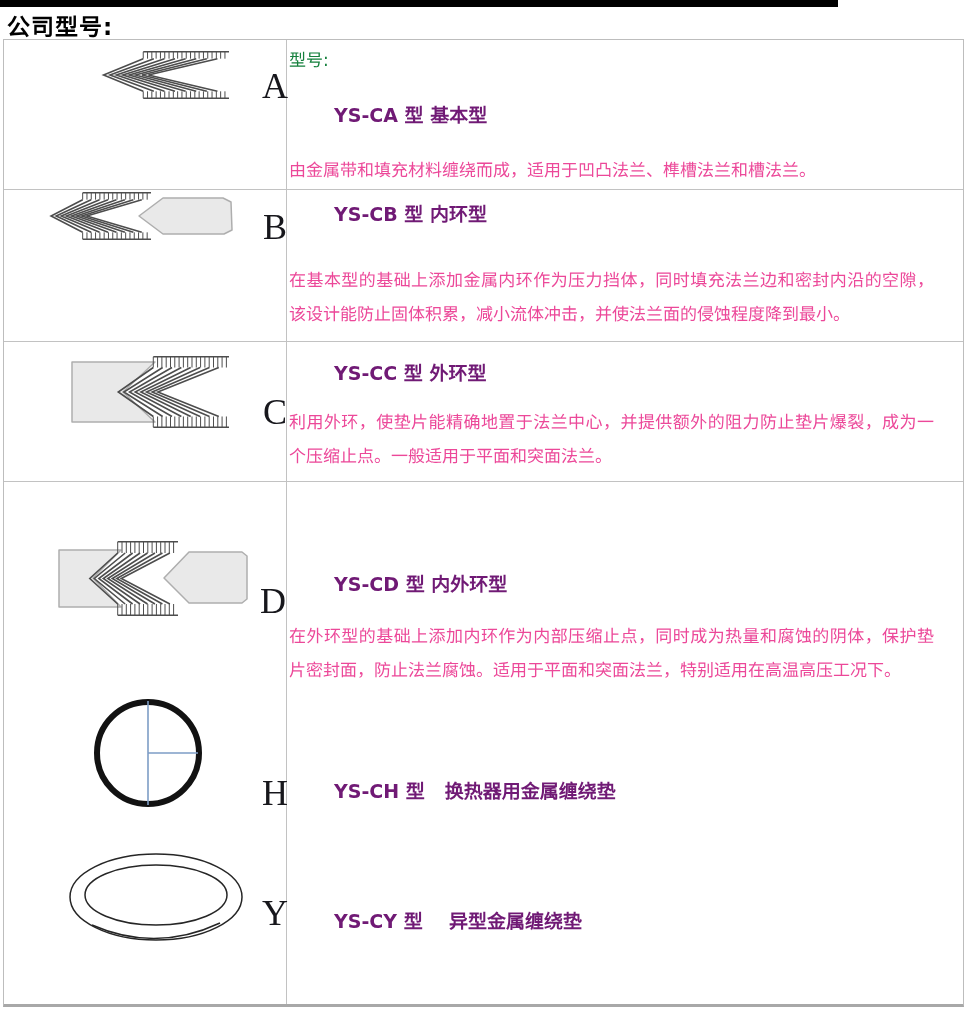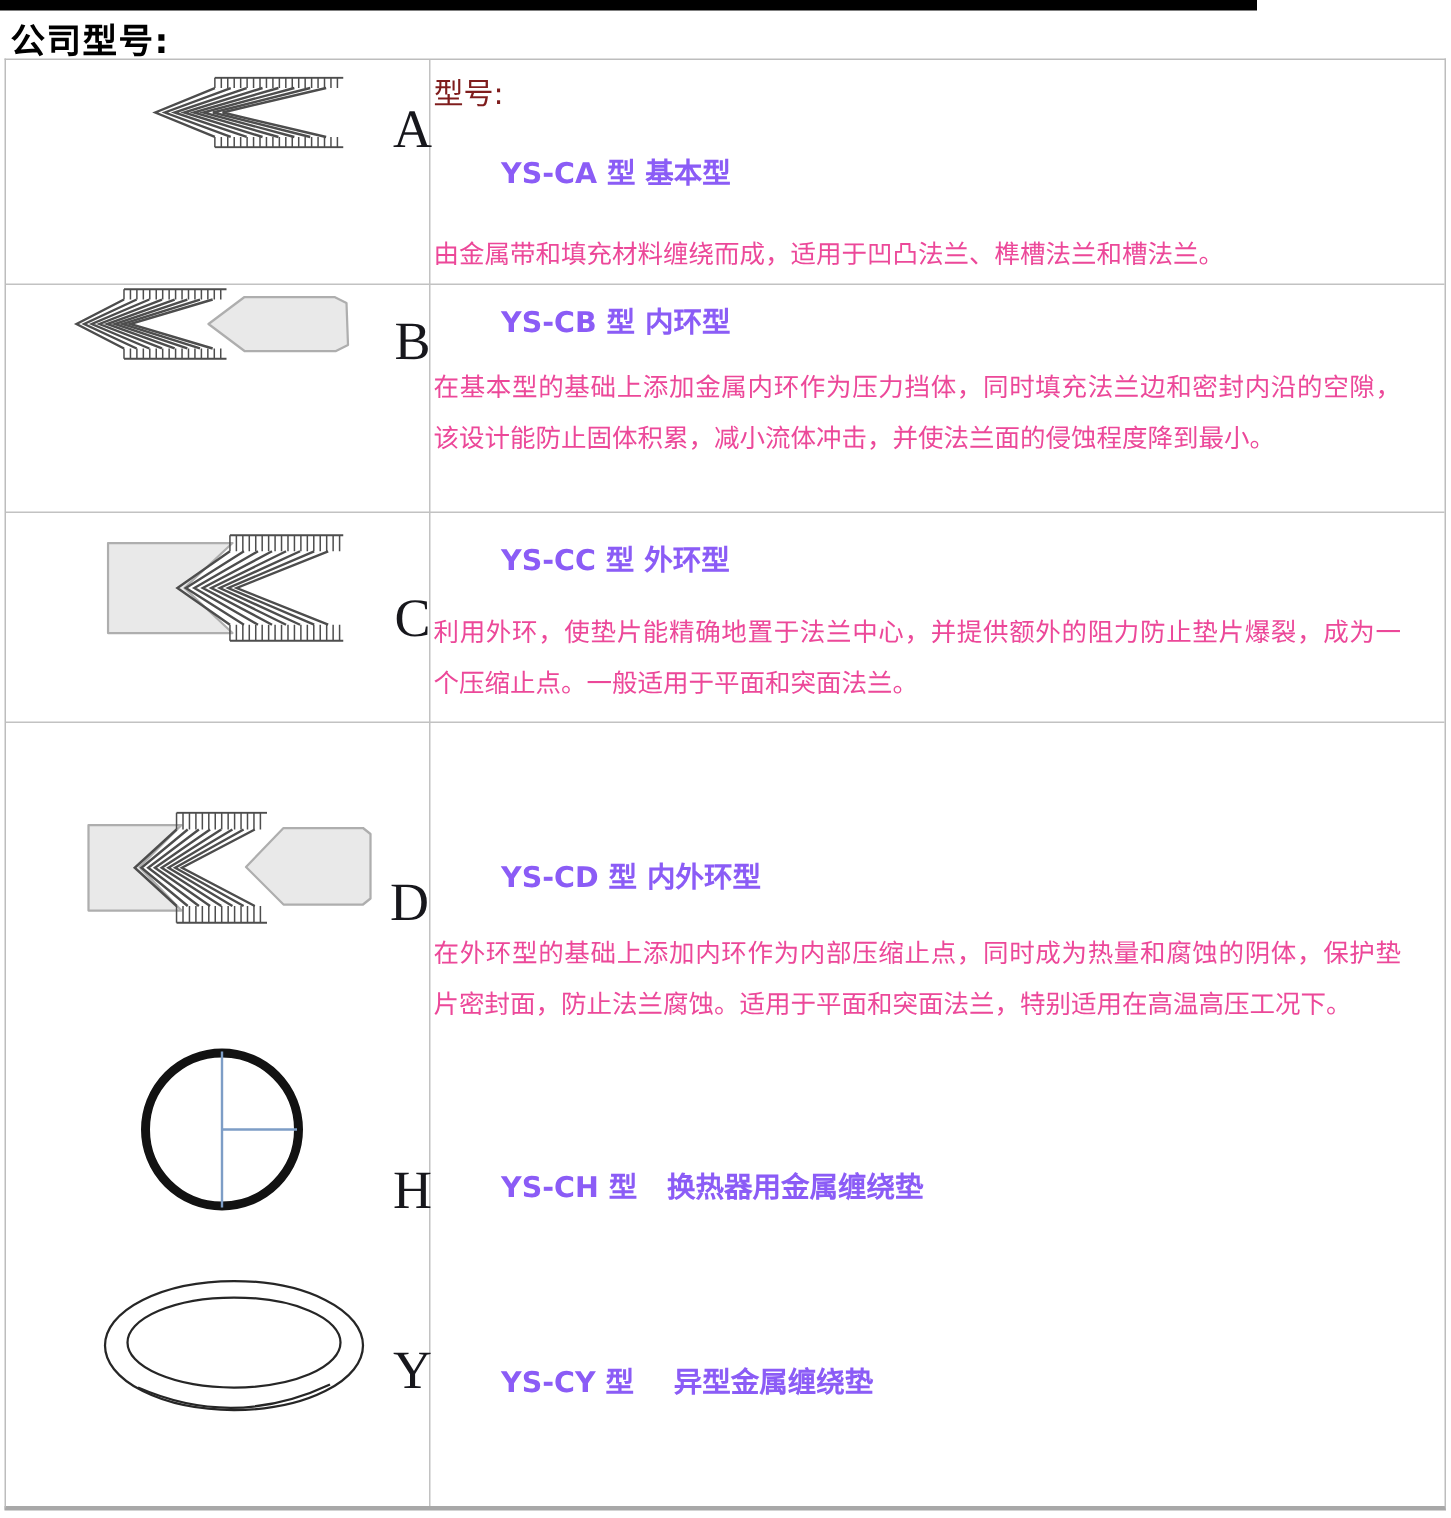--- a/index.html
+++ b/index.html
@@ -5,24 +5,24 @@
   html,body{margin:0;padding:0;background:#ffffff;}
   .page{position:relative;width:967px;height:1012px;background:#fff;overflow:hidden;
         font-family:"DejaVu Sans","Liberation Sans",sans-serif;color:#222;}
   .topbar{position:absolute;left:0;top:0;width:838px;height:7px;background:#000;}
   .heading{position:absolute;left:7px;top:8px;margin:0;font-size:23px;font-weight:bold;color:#000;
            border-bottom:2px solid #000;padding-bottom:2px;letter-spacing:1px;}
   .gtable{position:absolute;left:3px;top:39px;width:959px;height:964px;
           border:1px solid #bdbdbd;border-bottom:3px solid #a8a8a8;background:#fff;}
   .vdiv{position:absolute;left:282px;top:0;bottom:0;width:1px;background:#c2c2c2;}
   .hdiv{position:absolute;left:0;right:0;height:1px;background:#c2c2c2;}
-  .model-label{position:absolute;left:285px;top:6px;font-size:20px;color:#7f1d1d;}
+  .model-label{position:absolute;left:285px;top:6px;font-size:17px;color:#15803d;}
   .letter{position:absolute;width:40px;text-align:center;line-height:1.1;
           font-family:"Liberation Serif","DejaVu Serif",serif;font-size:36px;color:#17171c;}
-  .gtitle{position:absolute;left:330px;font-size:19px;font-weight:bold;color:#8b5cf6;white-space:pre;}
+  .gtitle{position:absolute;left:330px;font-size:19px;font-weight:bold;color:#701a75;white-space:pre;}
   .gdesc{position:absolute;left:285px;width:645px;font-size:17px;line-height:34px;color:#ec4899;
          text-align:justify;text-justify:inter-ideograph;}
   .illus{position:absolute;}
   .ringfill{fill:#e9e9e9;stroke:#aeaeae;stroke-width:1.5;stroke-linejoin:round;}
   .ring-heavy{fill:none;stroke:#121212;stroke-width:6;}
   .ring-thin{fill:none;stroke:#262626;stroke-width:1.5;}
   .blueline{stroke:#7d9dc6;stroke-width:1.6;}
 </style>
 </head>
 <body>
@@ -142,21 +142,21 @@
             <line x1="93.85999999999997" y1="0.8" x2="93.85999999999997" y2="7.68" stroke="#4d4d4d" stroke-width="1"></line>
             <line x1="93.85999999999997" y1="40.32" x2="93.85999999999997" y2="47.2" stroke="#4d4d4d" stroke-width="1"></line>
             <line x1="98.15999999999997" y1="0.8" x2="98.15999999999997" y2="7.68" stroke="#4d4d4d" stroke-width="1"></line>
             <line x1="98.15999999999997" y1="40.32" x2="98.15999999999997" y2="47.2" stroke="#4d4d4d" stroke-width="1"></line>
             <line x1="33.660000000000004" y1="0.8" x2="102" y2="0.8" stroke="#4d4d4d" stroke-width="1.4"></line>
             <line x1="33.660000000000004" y1="47.2" x2="102" y2="47.2" stroke="#4d4d4d" stroke-width="1.4"></line>
           </g>
       </svg>
       <div class="letter" style="left:251px;top:168px">B</div>
       <div class="gtitle" style="top:159px">YS-CB 型 内环型</div>
-      <div class="gdesc" style="top:202px">在基本型的基础上添加金属内环作为压力挡体，同时填充法兰边和密封内沿的空隙，该设计能防止固体积累，减小流体冲击，并使法兰面的侵蚀程度降到最小。</div>
+      <div class="gdesc" style="top:223px">在基本型的基础上添加金属内环作为压力挡体，同时填充法兰边和密封内沿的空隙，该设计能防止固体积累，减小流体冲击，并使法兰面的侵蚀程度降到最小。</div>
     </div>
 
     <div>
       <svg class="illus" style="left:67px;top:316px" width="158" height="72" viewBox="0 0 158 72">
         <polygon class="ringfill" points="1,6 84,6 52,36 84,66 1,66"></polygon>
         <g>
             <polyline points="82.28999999999999,11.52 47.26,36 82.28999999999999,60.480000000000004" fill="none" stroke="#4d4d4d" stroke-width="1.6"></polyline>
             <polyline points="91.6464,11.52 52.91,36 91.6464,60.480000000000004" fill="none" stroke="#4d4d4d" stroke-width="1.6"></polyline>
             <polyline points="101.0028,11.52 58.56,36 101.0028,60.480000000000004" fill="none" stroke="#4d4d4d" stroke-width="1.6"></polyline>
             <polyline points="110.35919999999999,11.52 64.21,36 110.35919999999999,60.480000000000004" fill="none" stroke="#4d4d4d" stroke-width="1.6"></polyline>

